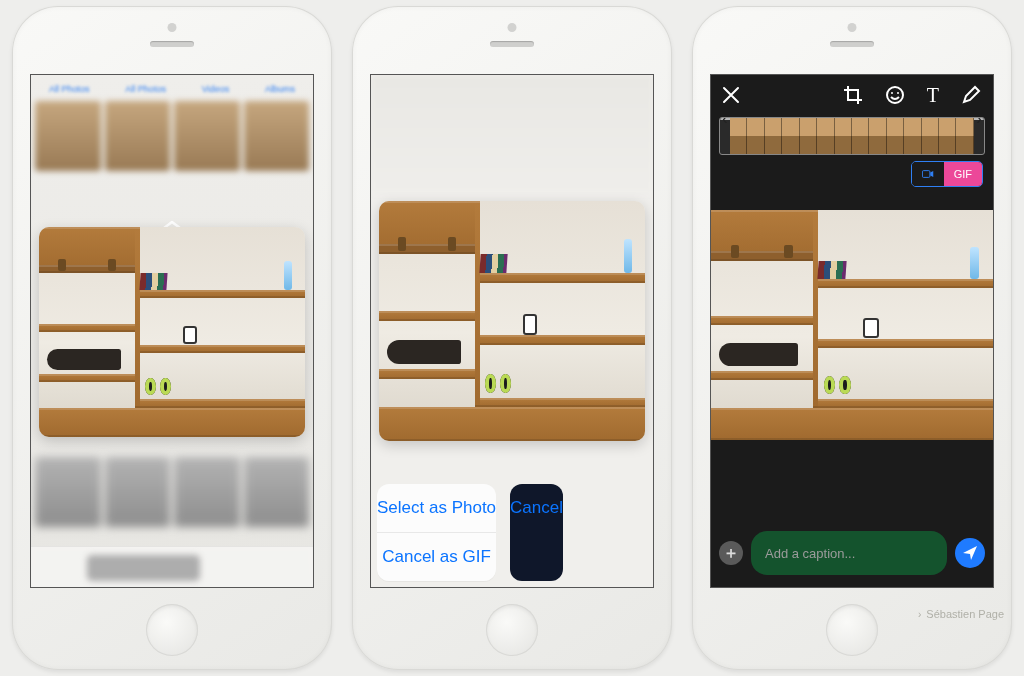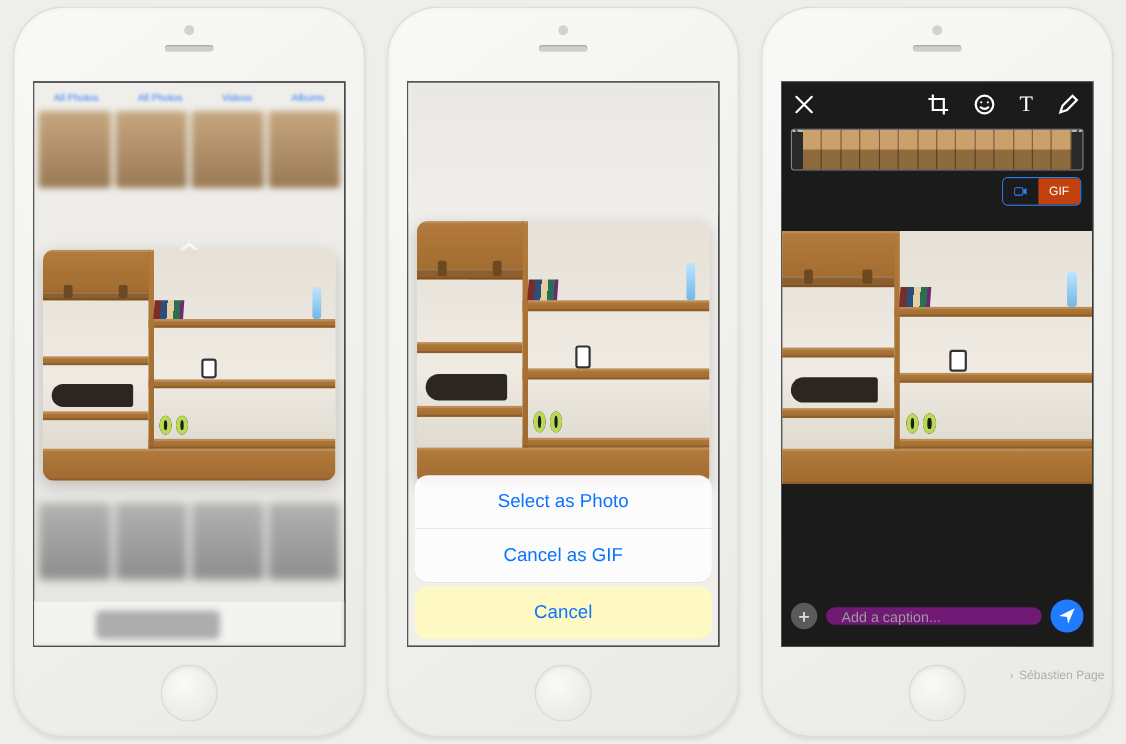--- a/index.html
+++ b/index.html
@@ -176,36 +176,36 @@
     position:absolute; top:126px; left:8px; right:8px; height:240px;
     border-radius:10px; overflow:hidden; box-shadow:0 4px 14px rgba(0,0,0,.18);
   }
   .s2-blurtop {
     position:absolute; top:0; left:0; right:0; height:120px;
     background: linear-gradient(180deg,#e9e8e4,#efeeeb);
     filter: blur(2px);
   }
   .sheet {
     position:absolute; left:6px; right:6px; bottom:6px;
-    display:flex; flex-direction:column; gap:4px;
+    display:flex; flex-direction:row; gap:14px;
     font-size:17px; color:#0b74ff; text-align:center;
   }
   .sheet-group {
     background: rgba(252,252,252,0.97);
     border-radius:12px; overflow:hidden;
     box-shadow: 0 1px 0 rgba(0,0,0,.04);
   }
   .sheet-item {
     padding:14px 0;
     border-bottom:1px solid rgba(0,0,0,.08);
     cursor:pointer;
   }
   .sheet-item:last-child { border-bottom:none; }
   .sheet-cancel {
-    background:#fef9c3; border-radius:12px;
+    background:#0f172a; border-radius:12px;
     padding:14px 0; font-weight:500; cursor:pointer;
   }
 
   
   .s3-bg { position:absolute; inset:0; background:#1b1b1b; }
   .s3-topbar {
     position:absolute; top:0; left:0; right:0; height:40px;
     display:flex; align-items:center; justify-content:flex-end;
     gap:22px; padding:0 12px;
     color:#fff;
@@ -237,41 +237,41 @@
 
   .segmented {
     position:absolute; top:86px; right:10px; height:24px;
     display:flex; border-radius:5px; overflow:hidden; font-size:11px;
     border:1px solid #2f7ff3;
   }
   .segmented .seg {
     padding:0 10px; display:flex; align-items:center; gap:4px;
     background:#1b1b1b; color:#2f7ff3; cursor:pointer;
   }
-  .segmented .seg.active { background:#c2410c; color:#fff; }
+  .segmented .seg.active { background:#ec4899; color:#fff; }
   .segmented svg { width:12px; height:10px; }
 
   .s3-photo {
     position:absolute; top:135px; left:0; right:0; height:230px;
     overflow:hidden;
   }
 
   .caption-row {
     position:absolute; left:8px; right:8px; bottom:12px;
     display:flex; align-items:center; gap:8px;
   }
   .add-btn {
     width:24px; height:24px; border-radius:50%;
     background:#5a5a5a; color:#ddd; display:flex;
     align-items:center; justify-content:center; cursor:pointer;
     font-weight:600;
   }
   .caption-input {
-    flex:1; height:16px; border-radius:16px;
-    background:#701a75; color:#9b9b9b;
+    flex:1; height:44px; border-radius:16px;
+    background:#14532d; color:#9b9b9b;
     display:flex; align-items:center; padding:0 14px;
     font-size:13px; cursor:text;
   }
   .send-btn {
     width:30px; height:30px; border-radius:50%;
     background:#1f7bff; display:flex; align-items:center; justify-content:center;
     cursor:pointer;
   }
   .send-btn svg { width:16px; height:16px; fill:#fff; }
 

